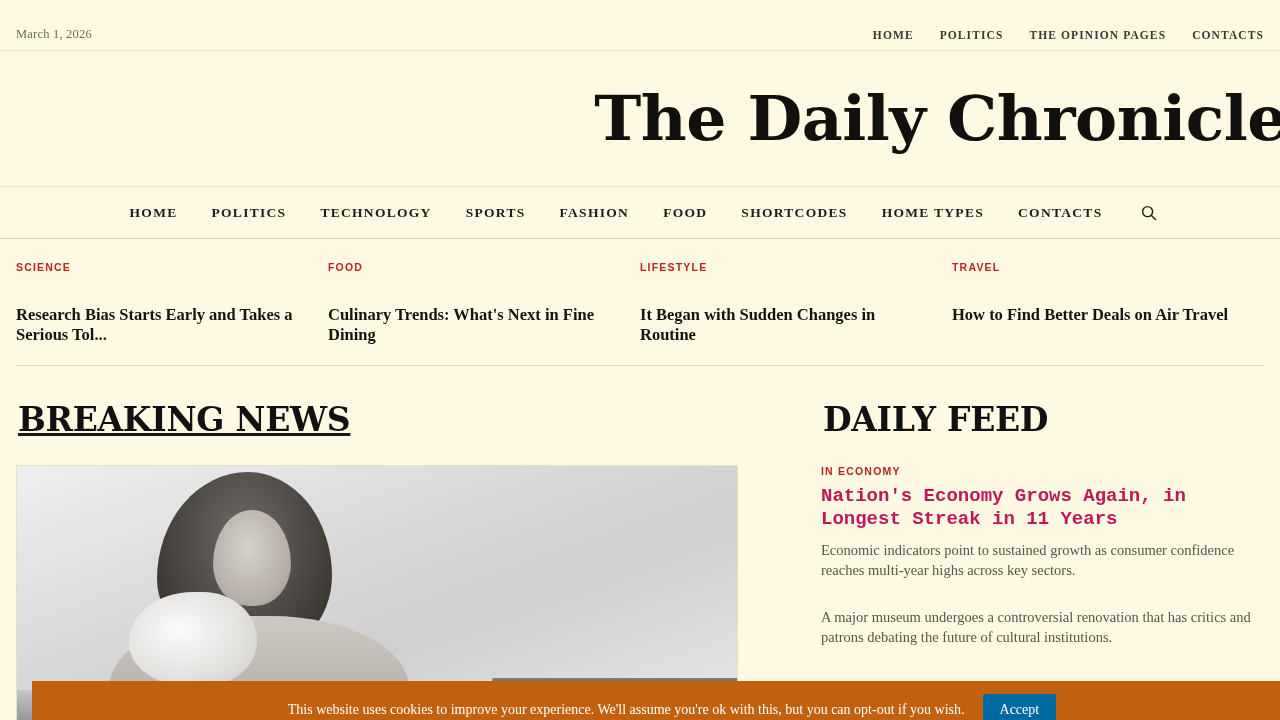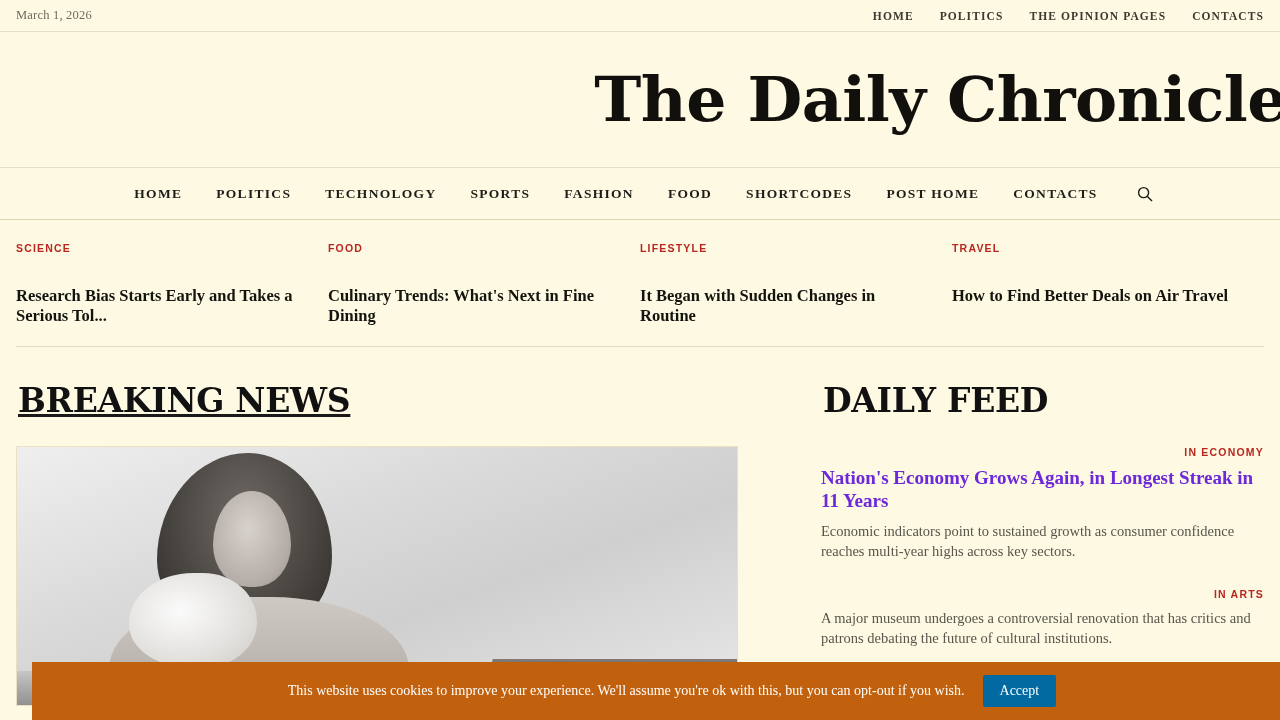--- a/index.html
+++ b/index.html
@@ -15,20 +15,21 @@
 
   
   .topbar {
     height: 32px;
     display: flex;
     align-items: center;
     justify-content: space-between;
     padding: 0 16px;
     border-bottom: 1px solid #e6e0c4;
     background: #fdf9e3;
+    margin-top: 19px;
   }
   .topbar-date {
     font-family: "Liberation Serif", serif;
     font-size: 12.5px;
     color: #6b6b5e;
     letter-spacing: 0.2px;
   }
   .topbar-nav { display: flex; align-items: center; gap: 26px; }
   .topbar-nav a {
     font-family: "Liberation Serif", serif;
@@ -174,28 +175,27 @@
 
   
   .feed-item { margin-bottom: 26px; }
   .feed-cat {
     font-family: "Liberation Sans", sans-serif;
     font-size: 10.5px;
     font-weight: 700;
     letter-spacing: 1.2px;
     color: #b8261f;
     margin-bottom: 8px;
-    text-align: right;
   }
   .feed-title {
-    font-family: Liberation Serif, serif;
+    font-family: Liberation Mono, monospace;
     font-size: 19px;
     font-weight: 700;
     line-height: 1.22;
-    color: #6d28d9;
+    color: #be185d;
     margin-bottom: 8px;
   }
   .feed-excerpt {
     font-family: "Liberation Serif", serif;
     font-size: 14.5px;
     line-height: 1.42;
     color: #57564c;
     max-width: 470px;
   }
 
@@ -246,21 +246,21 @@
   </div>
 
   <nav class="mainnav">
     <a href="#">HOME</a>
     <a href="#">POLITICS</a>
     <a href="#">TECHNOLOGY</a>
     <a href="#">SPORTS</a>
     <a href="#">FASHION</a>
     <a href="#">FOOD</a>
     <a href="#">SHORTCODES</a>
-    <a href="#">POST HOME</a>
+    <a href="#">HOME TYPES</a>
     <a href="#">CONTACTS</a>
     <button class="search-btn">
       <span>
         <svg width="16" height="16" viewBox="0 0 16 16" fill="none" stroke="#1d1d18" stroke-width="1.4">
           <circle cx="6.6" cy="6.6" r="5"></circle>
           <line x1="10.4" y1="10.4" x2="15" y2="15"></line>
         </svg>
       </span>
     </button>
   </nav>
@@ -301,21 +301,20 @@
     <div class="col-right">
       <h2 class="section-head">DAILY FEED</h2>
 
       <div class="feed-item">
         <div class="feed-cat">IN ECONOMY</div>
         <div class="feed-title">Nation's Economy Grows Again, in Longest Streak in 11 Years</div>
         <div class="feed-excerpt">Economic indicators point to sustained growth as consumer confidence reaches multi-year highs across key sectors.</div>
       </div>
 
       <div class="feed-item">
-        <div class="feed-cat">IN ARTS</div>
         <div class="feed-excerpt">A major museum undergoes a controversial renovation that has critics and patrons debating the future of cultural institutions.</div>
       </div>
     </div>
   </div>
 
   <div class="cookiebar">
     <div class="cookie-text">This website uses cookies to improve your experience. We'll assume you're ok with this, but you can opt-out if you wish.</div>
     <button class="cookie-accept">Accept</button>
   </div>
 

